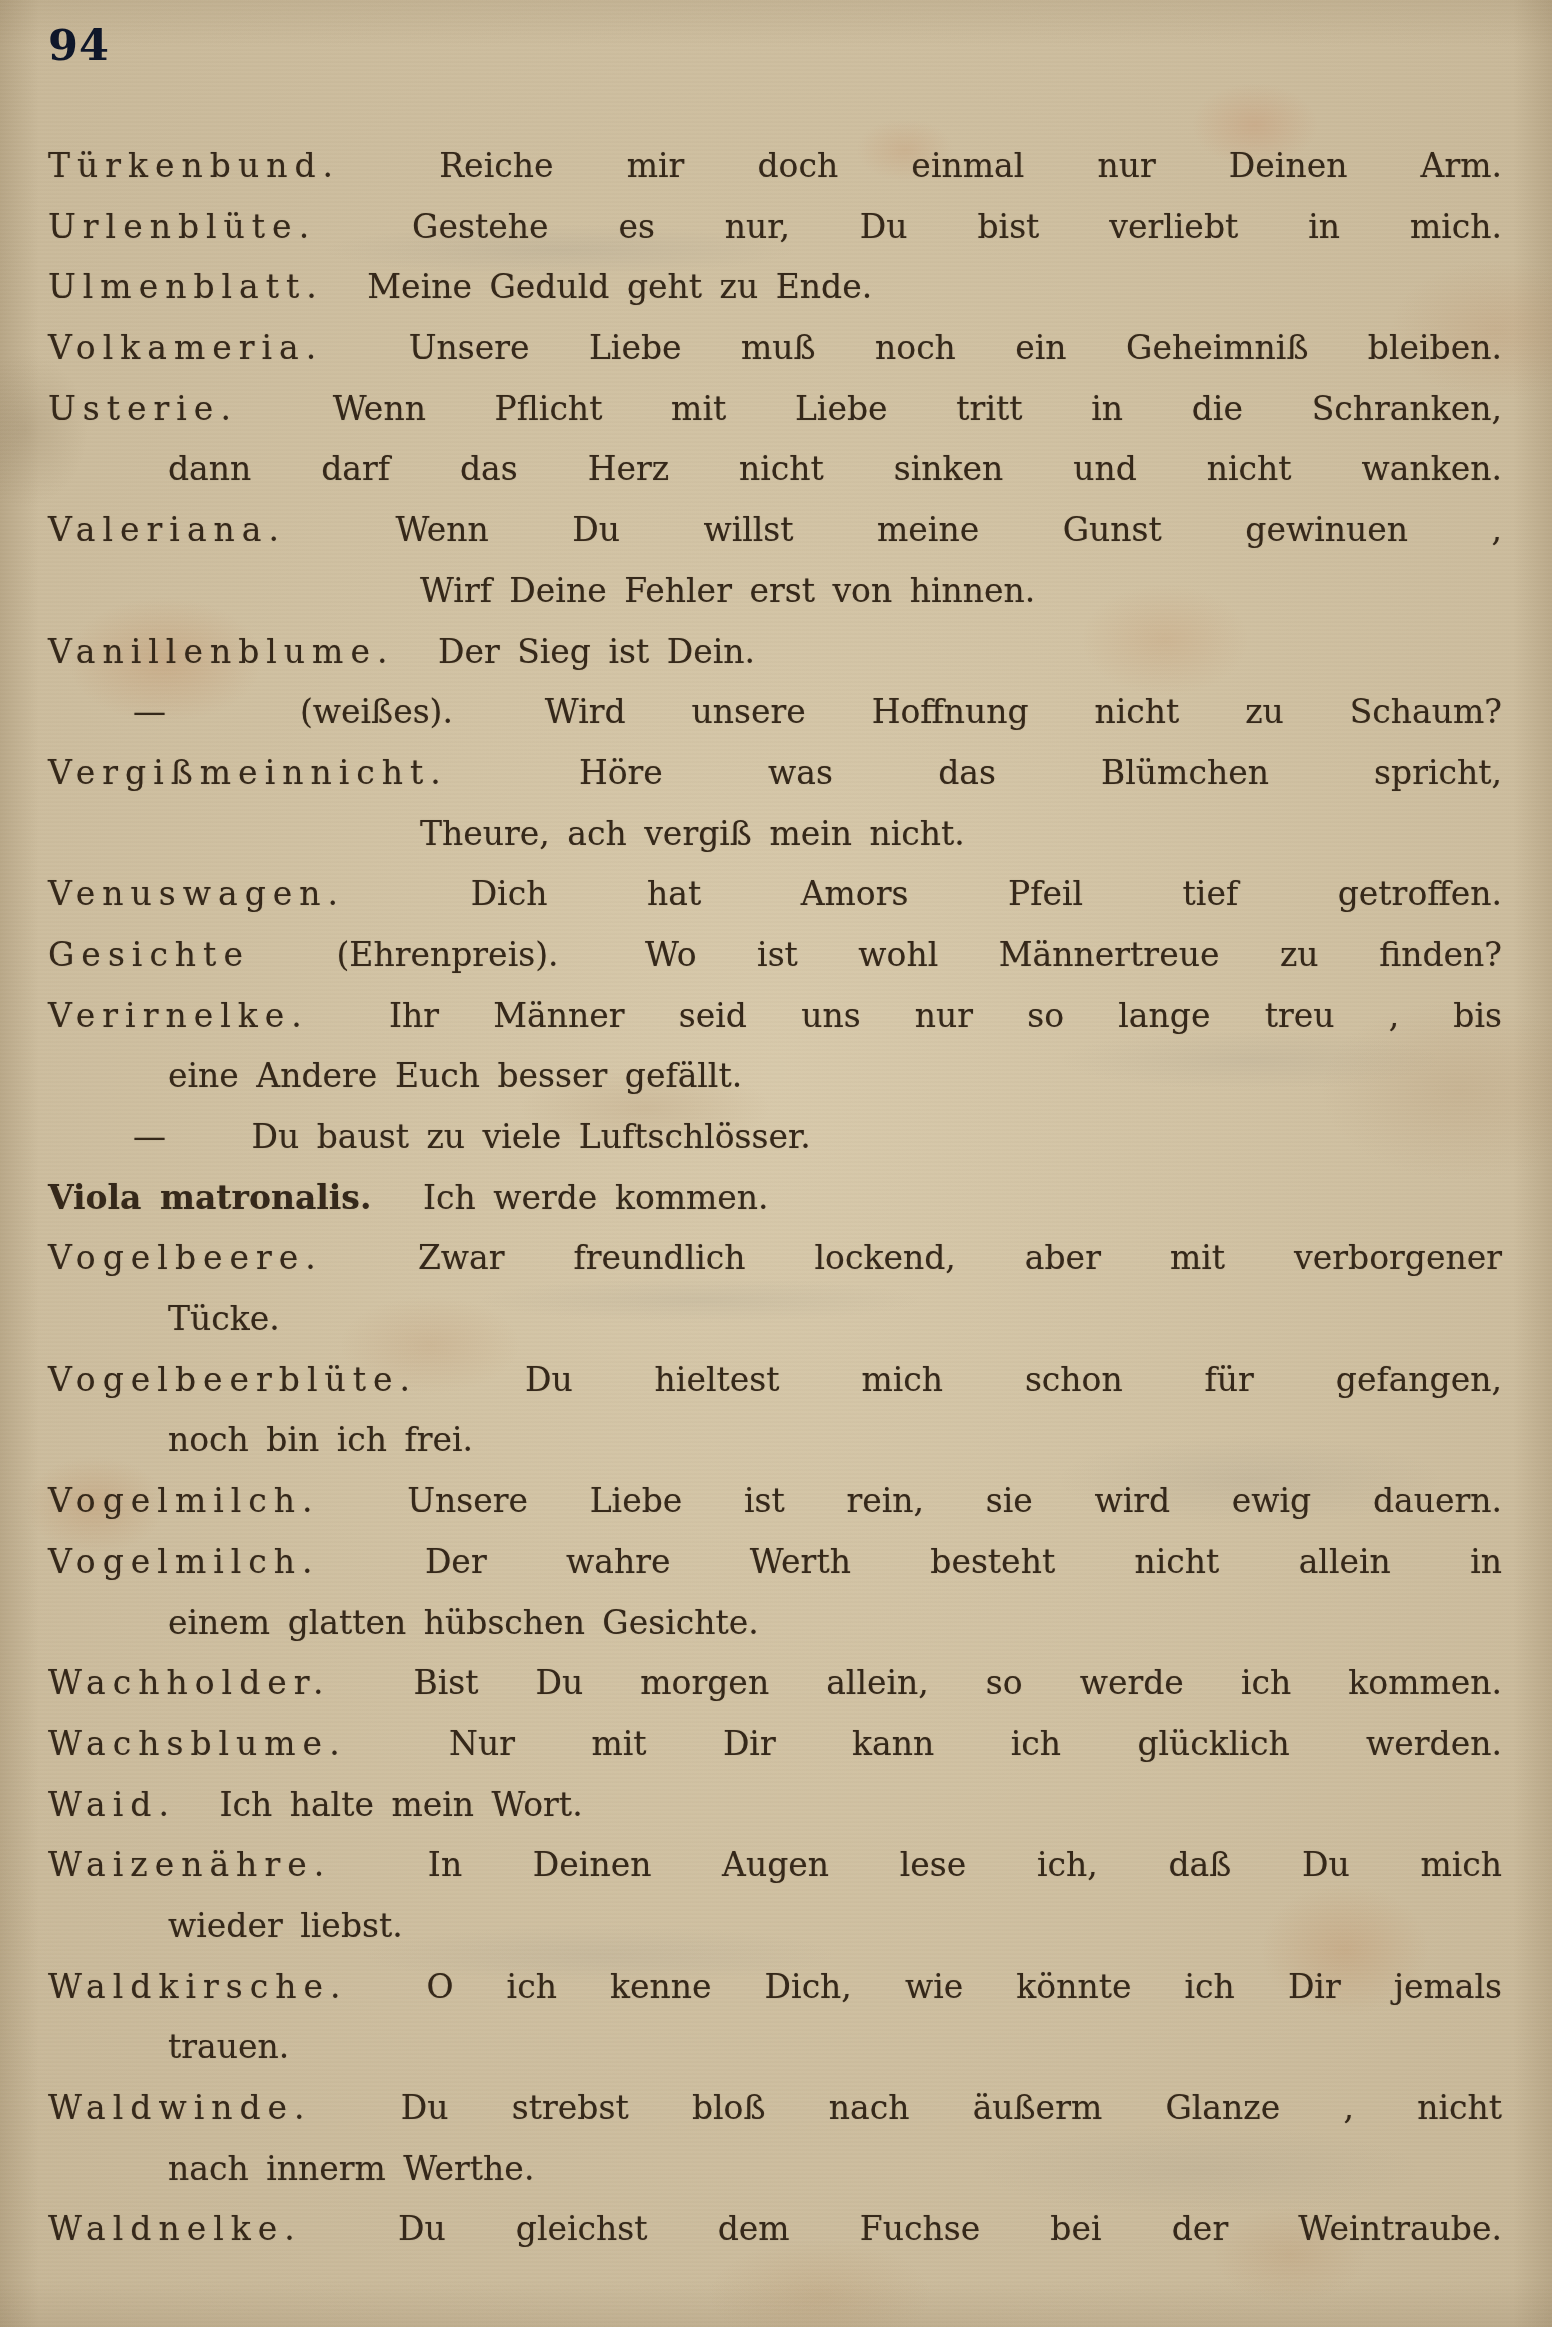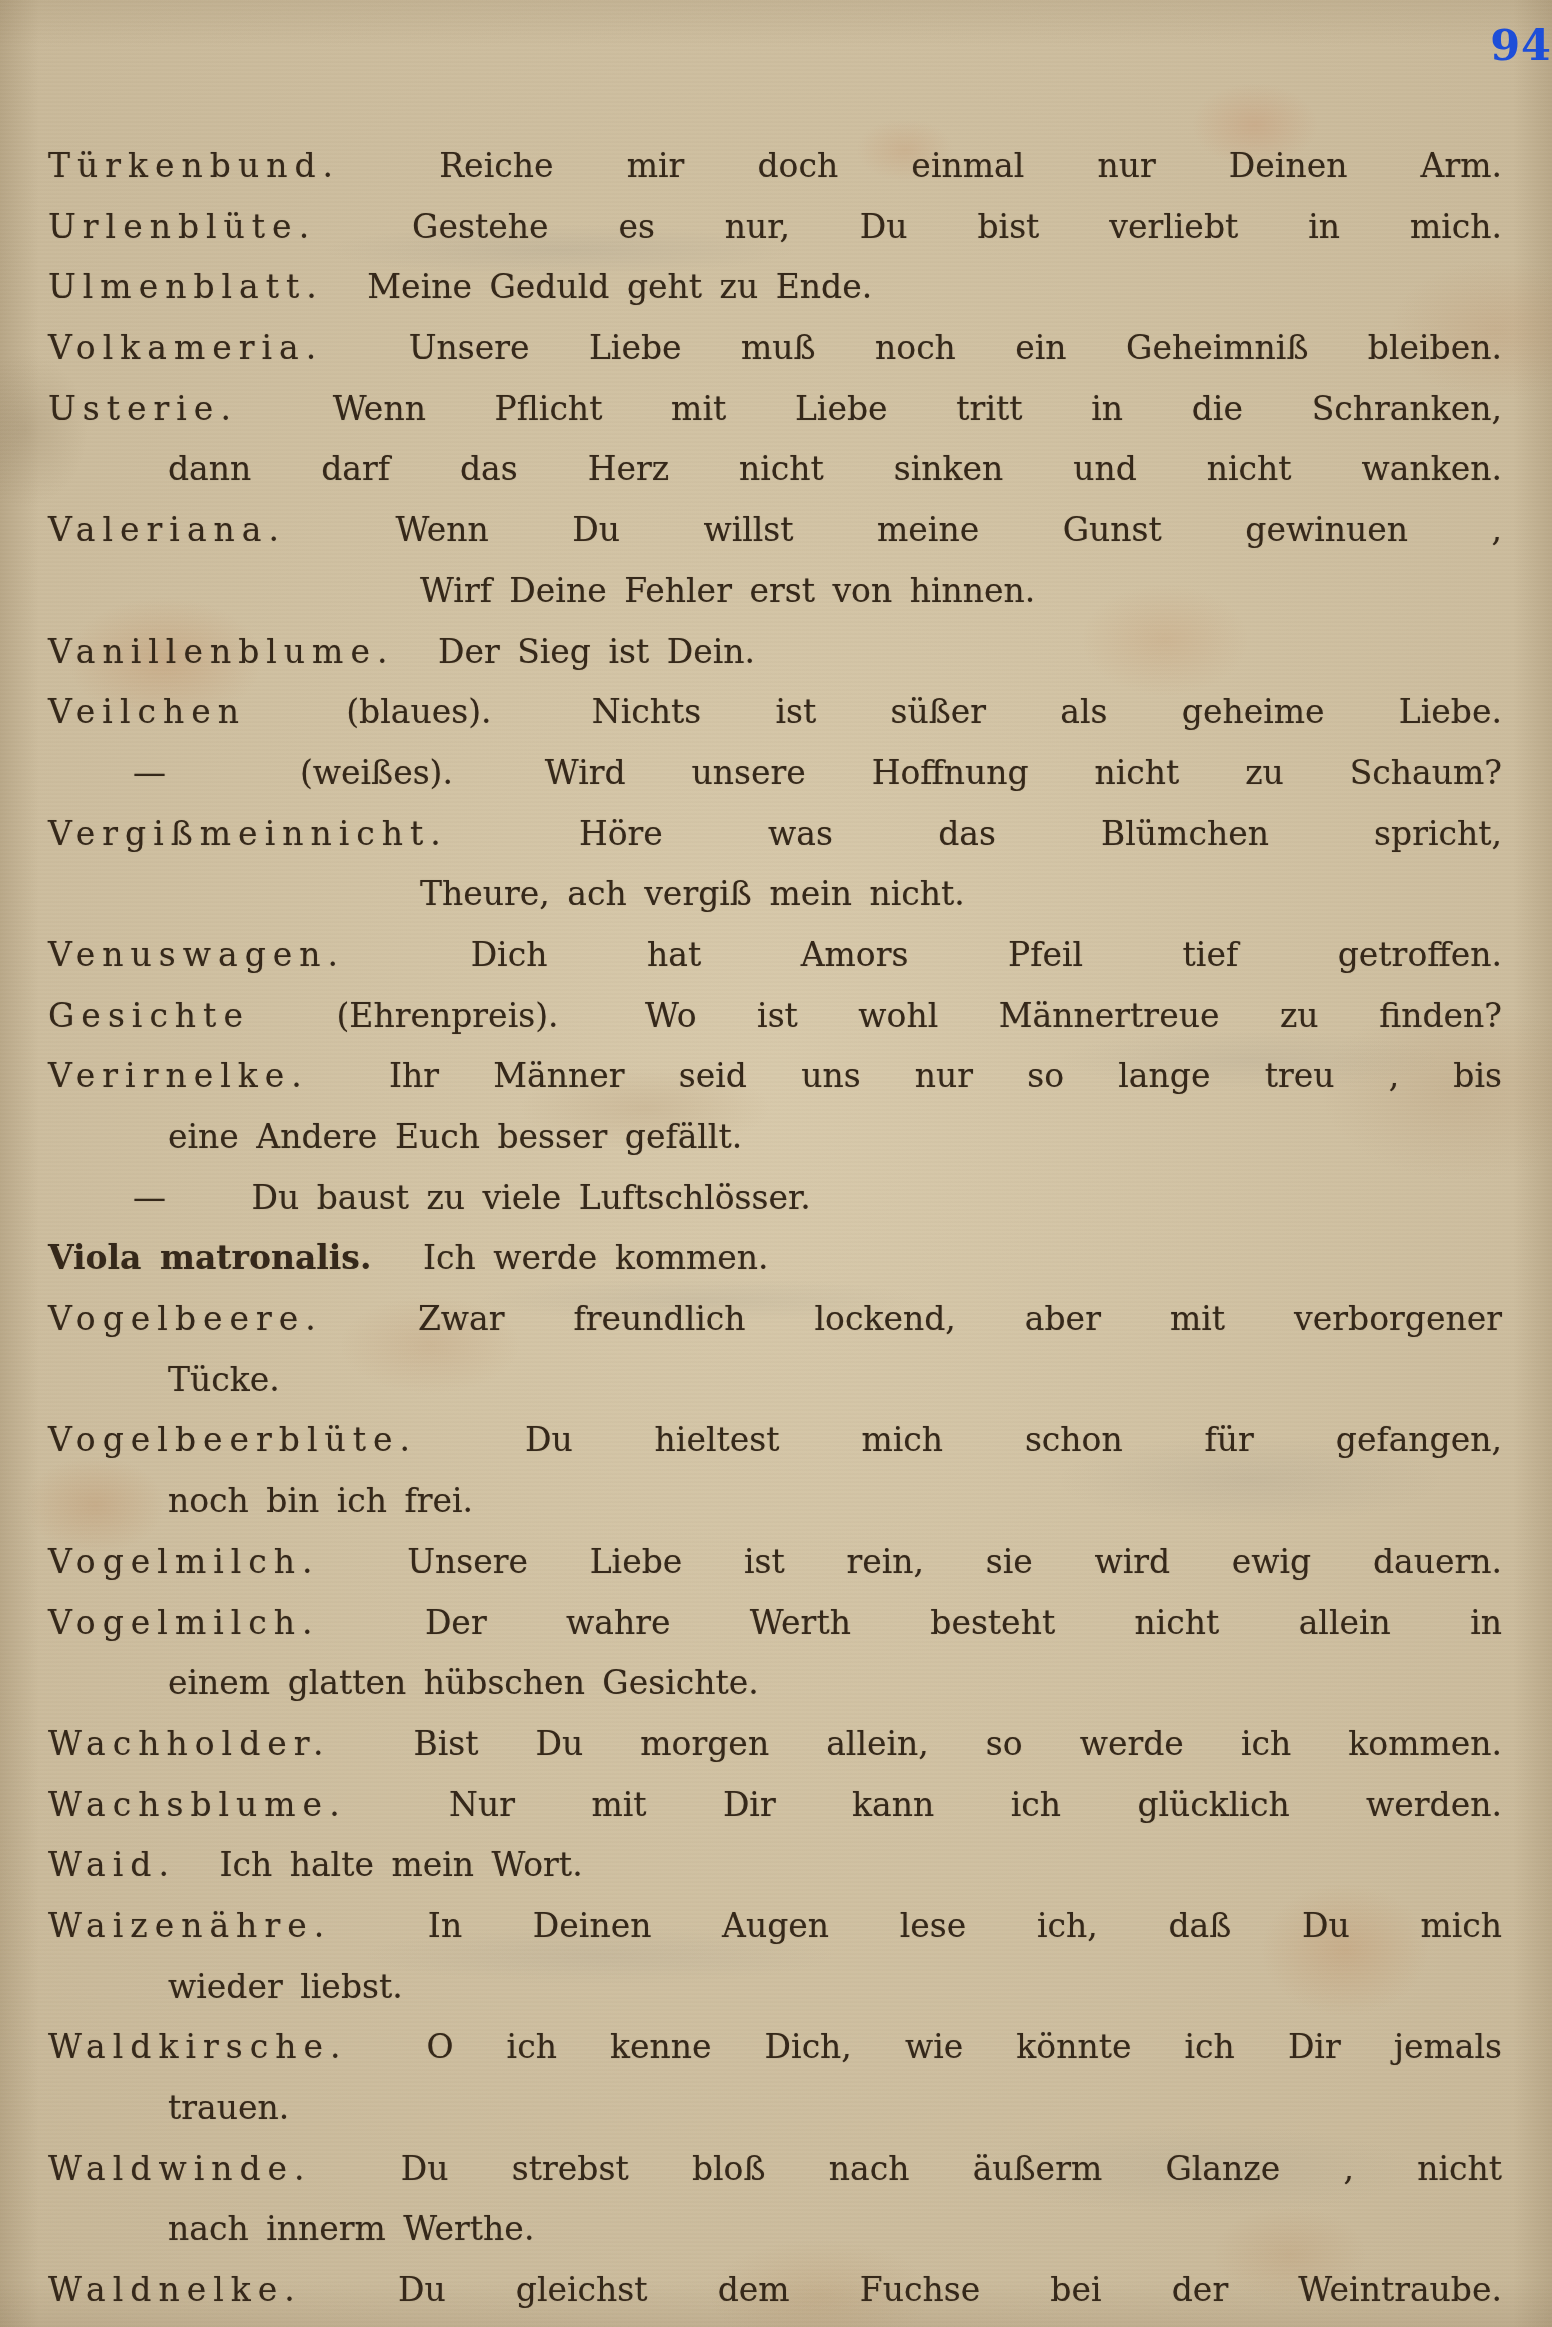--- a/index.html
+++ b/index.html
@@ -36,25 +36,25 @@
       radial-gradient(ellipse 260px 40px at 1250px 1060px, rgba(108,110,108,.08), transparent 75%),
       
       linear-gradient(90deg, rgba(110,88,55,.20) 0, rgba(110,88,55,0) 2.5%, rgba(110,88,55,0) 97.5%, rgba(110,88,55,.18) 100%),
       linear-gradient(0deg, rgba(110,88,55,.12) 0, rgba(110,88,55,0) 2%, rgba(110,88,55,0) 98%, rgba(110,88,55,.10) 100%),
       
       radial-gradient(ellipse 1150px 1700px at 50% 46%, rgba(255,250,235,.06), rgba(115,92,58,.14) 96%);
   }
   .page-number {
     position: absolute;
     top: 20px; left: 48px; width: 1504px;
-    text-align: right;
+    text-align: left;
     font-size: 43px;
     font-weight: bold;
     letter-spacing: 1px;
-    color: #1d4ed8;
+    color: #0f172a;
   }
   .text-block {
     position: absolute;
     top: 136px; left: 48px;
     width: 1454px;
   }
   .line {
     margin: 0;
     height: 60.7px;
     line-height: 60.7px;
@@ -89,21 +89,20 @@
 <main class="text-block">
     <p class="line entry fill"><span class="term">Türkenbund.</span> <span class="body-text">Reiche mir doch einmal nur Deinen Arm.</span></p>
     <p class="line entry fill"><span class="term">Urlenblüte.</span> <span class="body-text">Gestehe es nur, Du bist verliebt in mich.</span></p>
     <p class="line entry"><span class="term">Ulmenblatt.</span> <span class="body-text">Meine Geduld geht zu Ende.</span></p>
     <p class="line entry fill"><span class="term">Volkameria.</span> <span class="body-text">Unsere Liebe muß noch ein Geheimniß bleiben.</span></p>
     <p class="line entry fill"><span class="term">Usterie.</span> <span class="body-text">Wenn Pflicht mit Liebe tritt in die Schranken,</span></p>
     <p class="line cont fill"><span class="body-text">dann darf das Herz nicht sinken und nicht wanken.</span></p>
     <p class="line entry fill"><span class="term">Valeriana.</span> <span class="body-text">Wenn Du willst meine Gunst gewinuen ,</span></p>
     <p class="line poem"><span class="body-text">Wirf Deine Fehler erst von hinnen.</span></p>
     <p class="line entry"><span class="term">Vanillenblume.</span> <span class="body-text">Der Sieg ist Dein.</span></p>
-    <p class="line entry fill"><span class="term">Veilchen</span> <span class="plain">(blaues).</span> <span class="body-text">Nichts ist süßer als geheime Liebe.</span></p>
     <p class="line dash fill"><span class="term">—</span> <span class="plain">(weißes).</span> <span class="body-text">Wird unsere Hoffnung nicht zu Schaum?</span></p>
     <p class="line entry fill"><span class="term">Vergißmeinnicht.</span> <span class="body-text">Höre was das Blümchen spricht,</span></p>
     <p class="line poem"><span class="body-text">Theure, ach vergiß mein nicht.</span></p>
     <p class="line entry fill"><span class="term">Venuswagen.</span> <span class="body-text">Dich hat Amors Pfeil tief getroffen.</span></p>
     <p class="line entry fill"><span class="term">Gesichte</span> <span class="plain">(Ehrenpreis).</span> <span class="body-text">Wo ist wohl Männertreue zu finden?</span></p>
     <p class="line entry fill"><span class="term">Verirnelke.</span> <span class="body-text">Ihr Männer seid uns nur so lange treu , bis</span></p>
     <p class="line cont"><span class="body-text">eine Andere Euch besser gefällt.</span></p>
     <p class="line dash"><span class="term">—</span> <span class="body-text">Du baust zu viele Luftschlösser.</span></p>
     <p class="line entry roman"><span class="term">Viola matronalis.</span> <span class="body-text">Ich werde kommen.</span></p>
     <p class="line entry fill"><span class="term">Vogelbeere.</span> <span class="body-text">Zwar freundlich lockend, aber mit verborgener</span></p>

